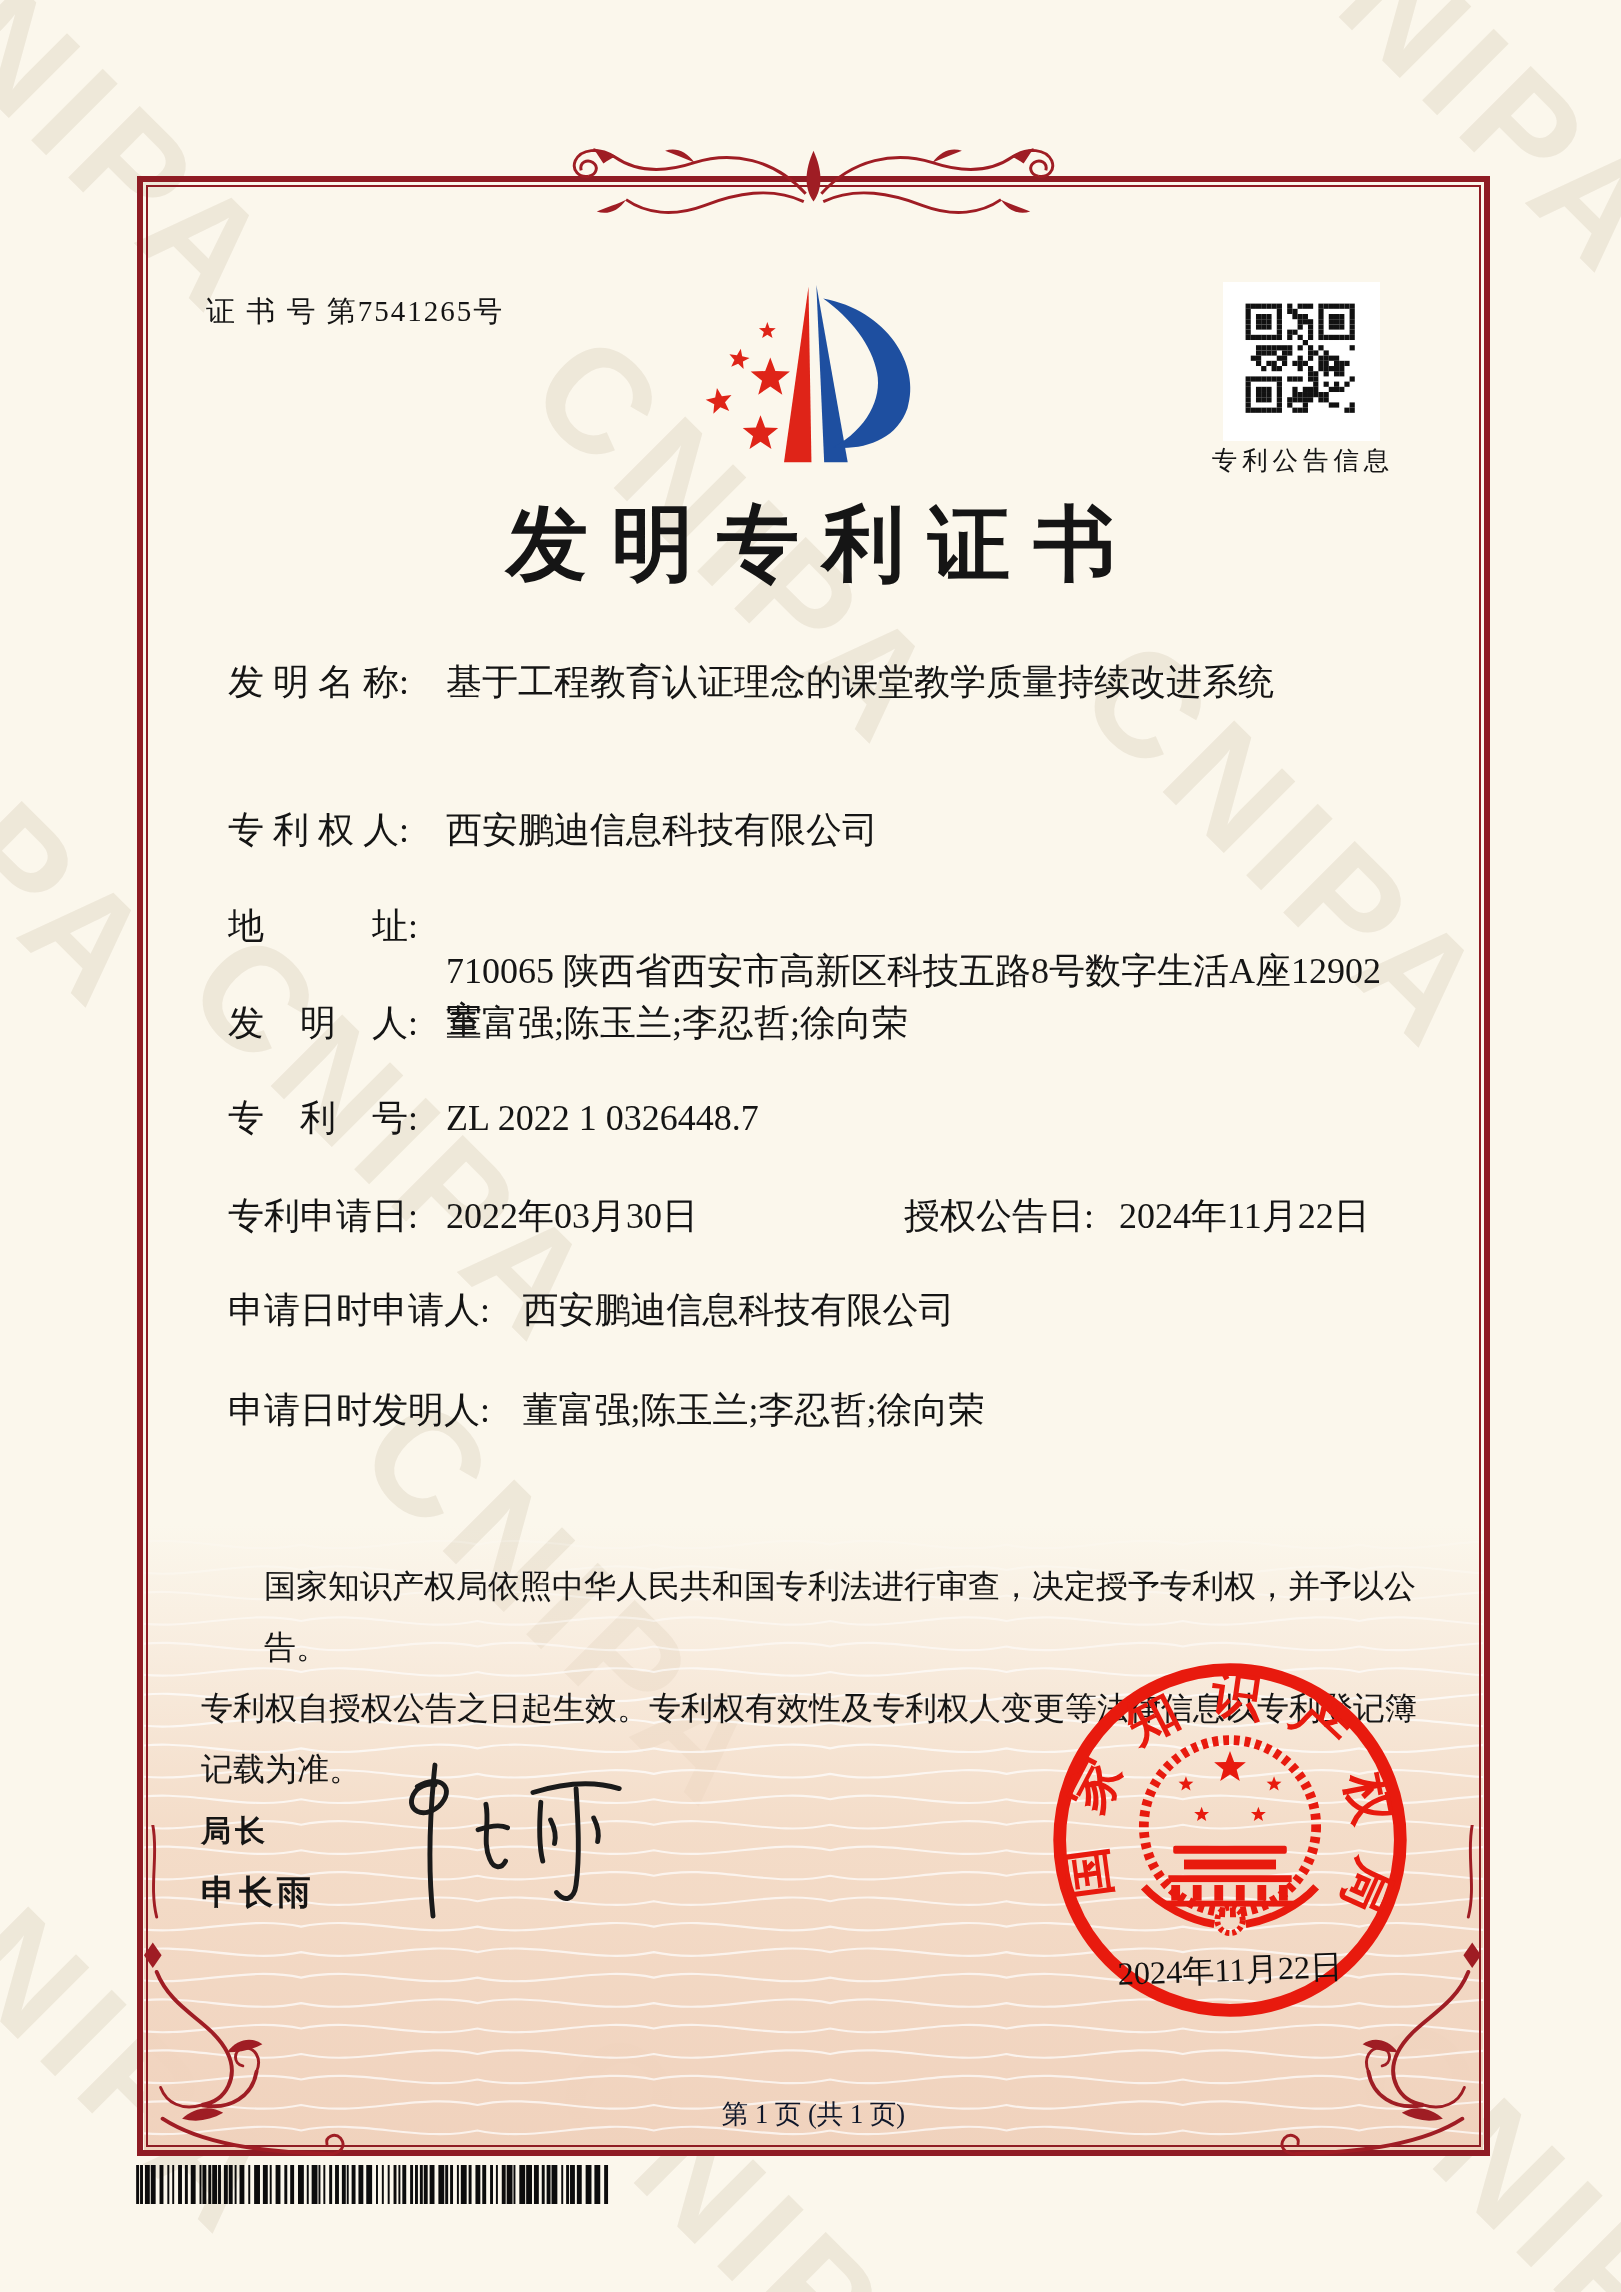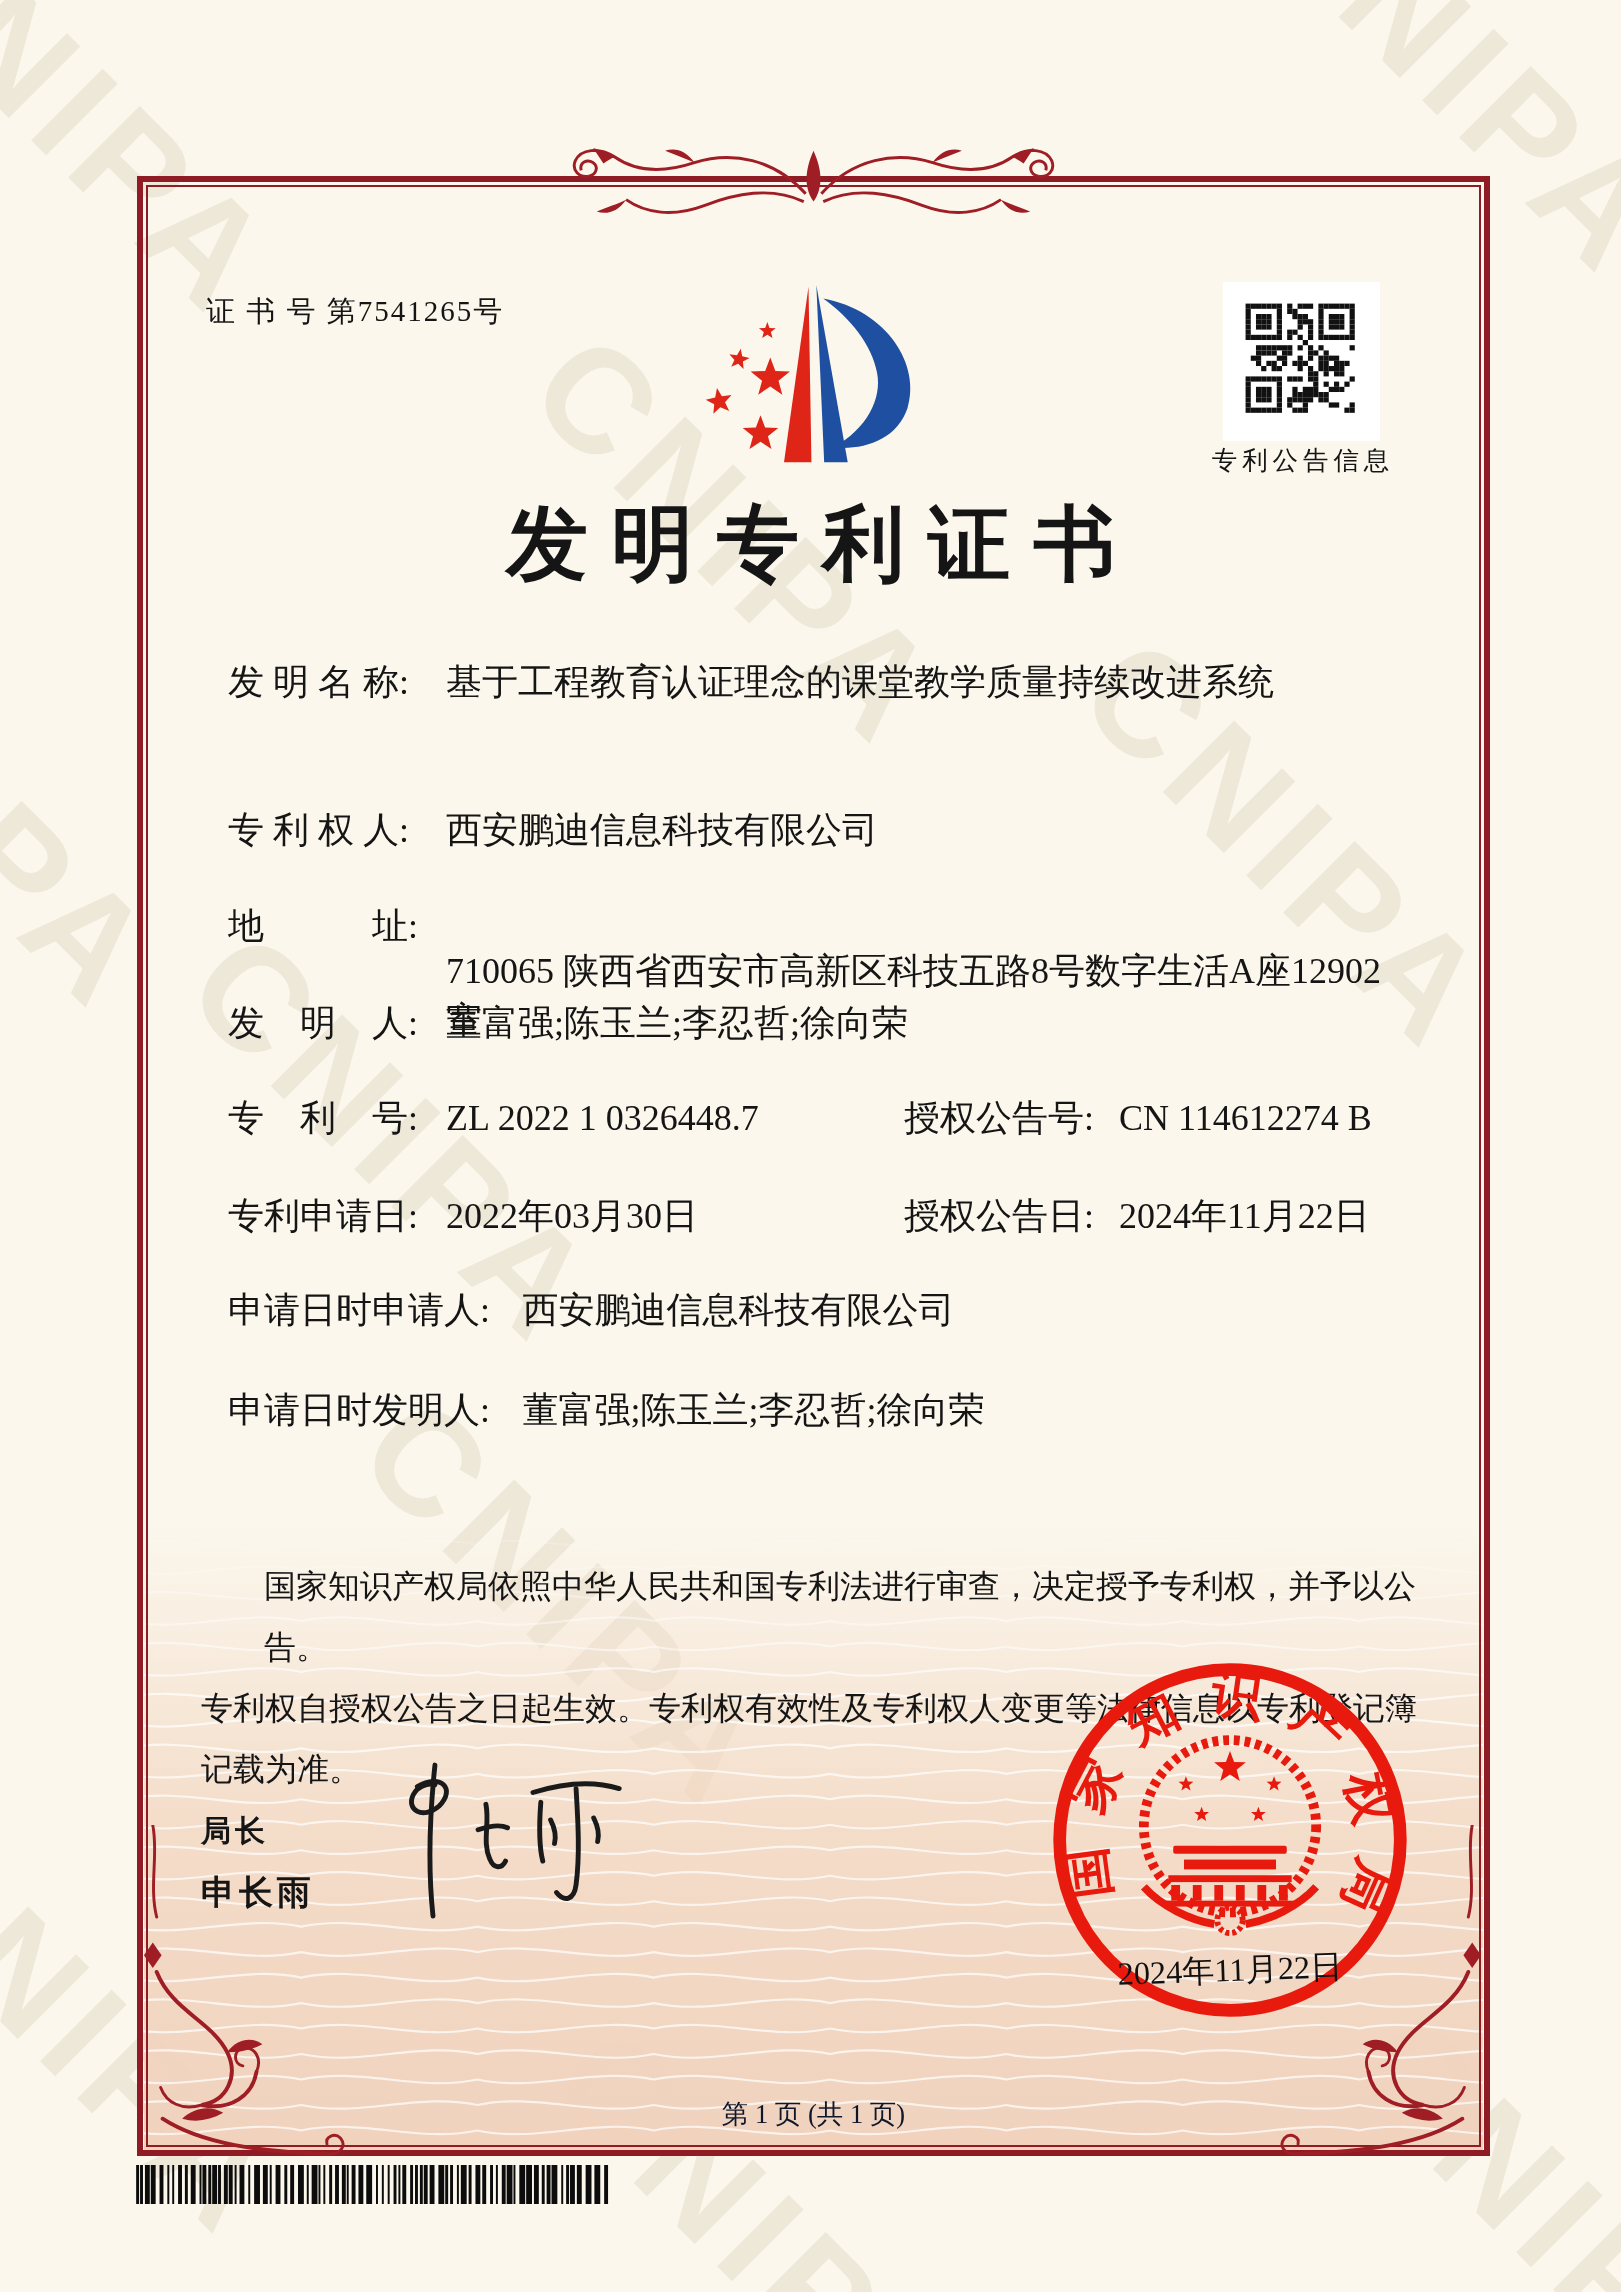--- a/index.html
+++ b/index.html
@@ -391,23 +391,20 @@
     <span class="lbl">专 利 权 人:</span><span class="val">西安鹏迪信息科技有限公司</span>
   </div>
   <div class="row row-address" style="top:902px;">
     <span class="lbl" style="vertical-align:top;">地　　　址:</span><span class="val">710065 陕西省西安市高新区科技五路8号数字生活A座12902室</span>
   </div>
   <div class="row" style="top:999px;">
     <span class="lbl">发　明　人:</span><span class="val">董富强;陈玉兰;李忍哲;徐向荣</span>
   </div>
   <div class="row" style="top:1094px;">
     <span class="lbl">专　利　号:</span><span class="val">ZL 2022 1 0326448.7</span>
-    <span class="col2">
-      <span class="lbl2">授权公告号:</span><span class="val">CN 114612274 B</span>
-    </span>
   </div>
   <div class="row" style="top:1192px;">
     <span class="lbl">专利申请日:</span><span class="val">2022年03月30日</span>
     <span class="col2">
       <span class="lbl2">授权公告日:</span><span class="val">2024年11月22日</span>
     </span>
   </div>
   <div class="row" style="top:1286px;">
     <span>申请日时申请人:</span>
     <span class="val" style="margin-left:23.5px;">西安鹏迪信息科技有限公司</span>

